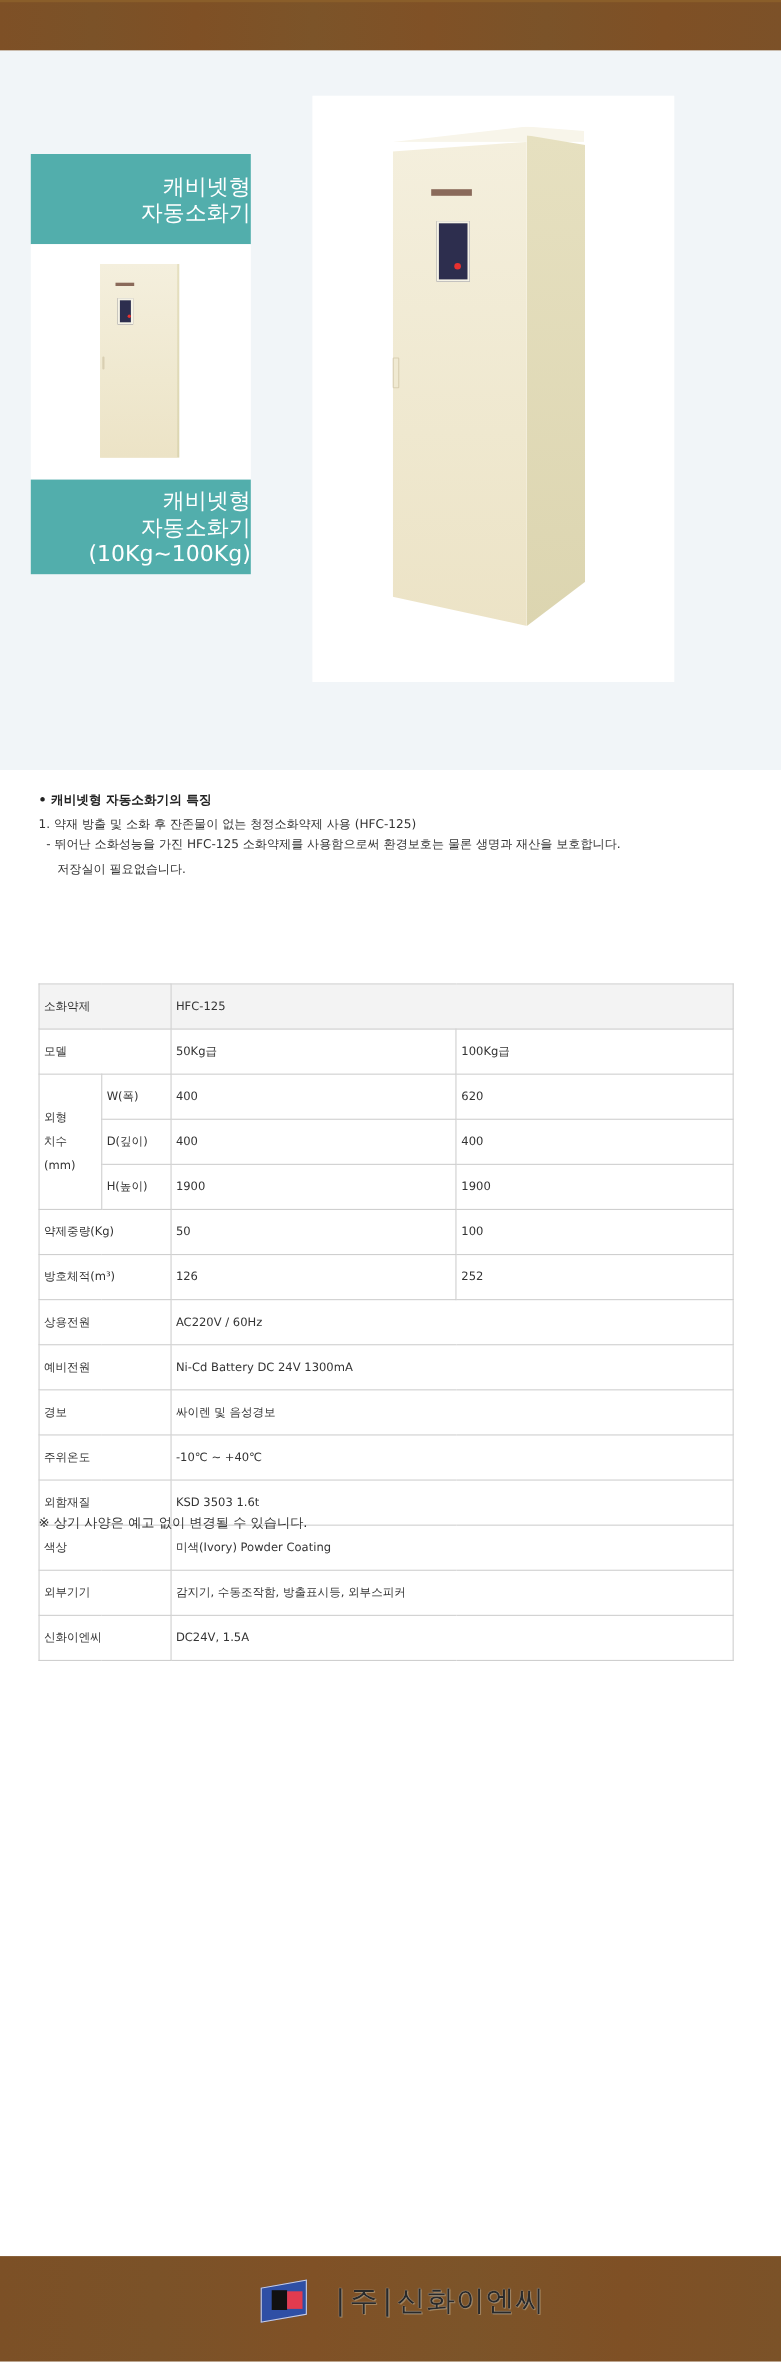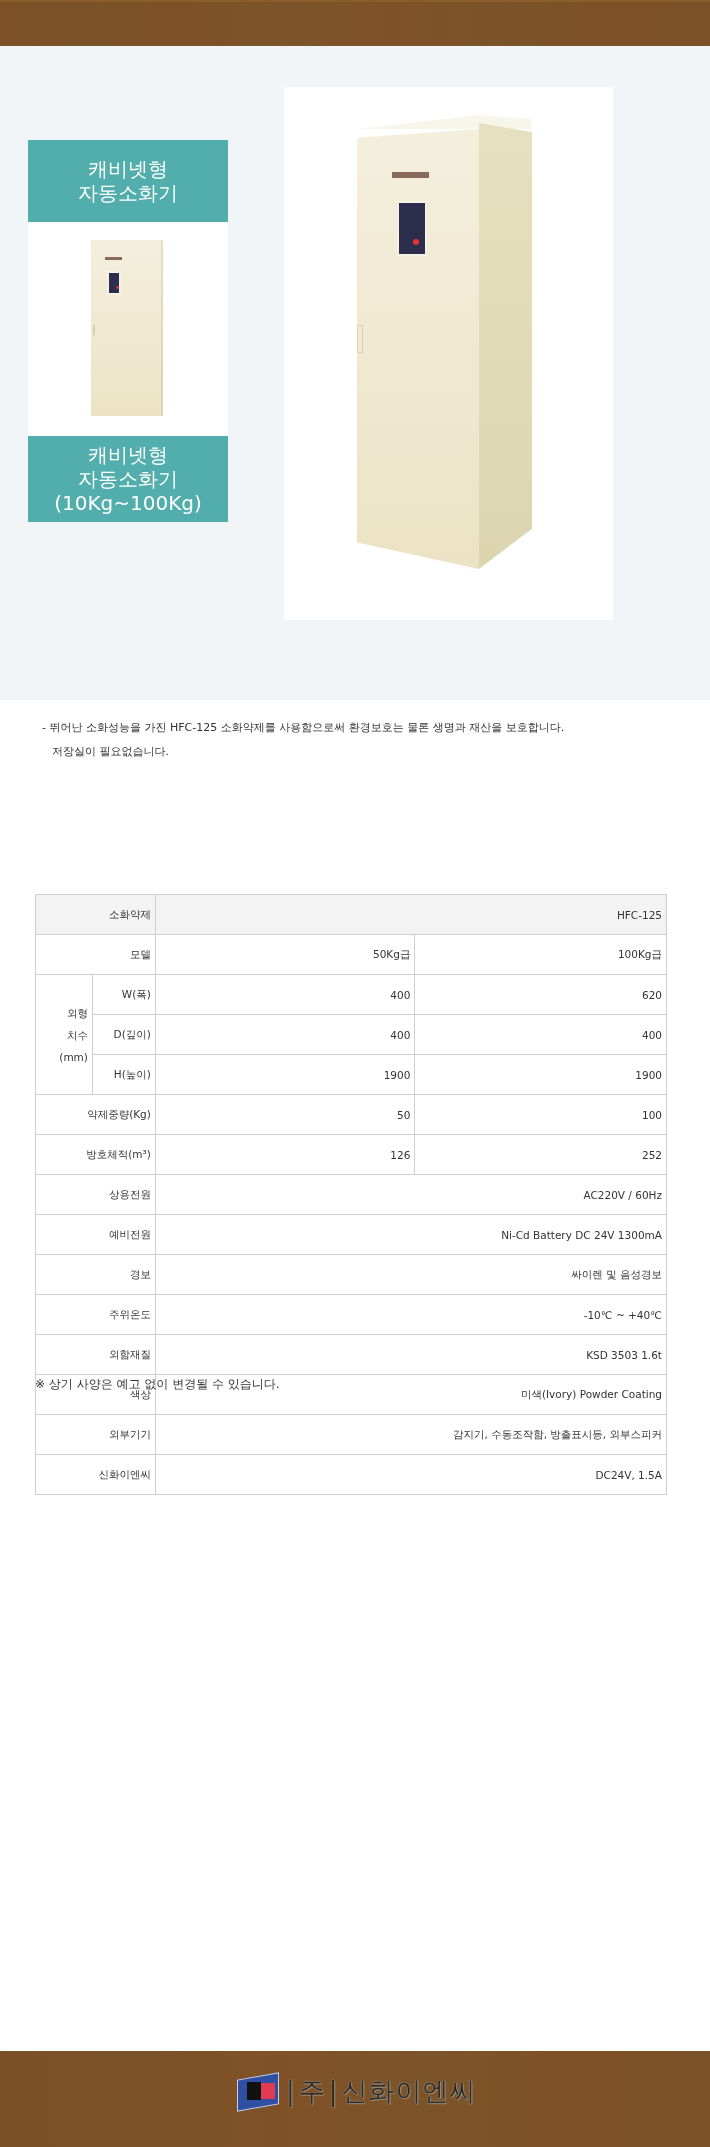--- a/index.html
+++ b/index.html
@@ -6,21 +6,21 @@
   html, body { width: 710px; background: #ffffff; }
   body { font-family: "DejaVu Sans", "Liberation Sans", sans-serif; color: #333; position: relative; height: 2147px; overflow: hidden; }
 
   .top-bar { position: absolute; left: 0; top: 0; width: 710px; height: 46px;
     background: linear-gradient(90deg, #7e5026 0%, #7b5228 12%, #7f5025 25%, #7c5429 40%, #805126 55%, #7b5329 70%, #7f5025 85%, #7c5128 100%); }
   .top-bar::before { content: ""; position: absolute; left: 0; top: 0; width: 100%; height: 2px; background: #8a5e2a; }
 
   .hero { position: absolute; left: 0; top: 46px; width: 710px; height: 654px; background: #f1f5f8; }
 
   .teal-box { position: absolute; left: 28px; width: 200px; background: #52aeac; color: #fff;
-    text-align: center; font-size: 20px; line-height: 24px; display: flex; flex-direction: column; justify-content: center; }
+    text-align: center; font-size: 20px; line-height: 24px; display: flex; flex-direction: column; justify-content: center; align-items: flex-end; }
   .teal-top { top: 94px; height: 82px; }
   .teal-bottom { top: 390px; height: 86px; }
   .small-img { position: absolute; left: 28px; top: 176px; width: 200px; height: 214px; background: #fff; }
 
   .big-img { position: absolute; left: 284px; top: 41px; width: 329px; height: 533px; background: #fff; }
 
   
   .cab { position: absolute; }
   .cab-front { position: absolute; background: linear-gradient(180deg, #f4efdd 0%, #efe8cf 60%, #ece3c6 100%); }
   .cab-side { position: absolute; background: linear-gradient(180deg, #e6e0c0 0%, #dcd5b0 100%); }
@@ -31,32 +31,32 @@
   .cab-handle { position: absolute; border: 1px solid #d9cfb2; border-radius: 1px; }
 
   .content { position: absolute; left: 35px; top: 716px; width: 640px; font-size: 11px; color: #333; }
   .feat-title { font-weight: bold; font-size: 11.5px; height: 22px; line-height: 22px; color: #222; }
   .feat-line { line-height: 17.5px; }
   .feat-sub { padding-left: 7px; line-height: 17.5px; }
   .feat-sub2 { padding-left: 17px; line-height: 17.5px; }
   .gap { height: 3px; }
 
   table.spec { position: absolute; left: 35px; top: 894px; width: 632px; border-collapse: collapse; font-size: 10.5px; color: #333; }
-  table.spec td { border: 1px solid #cfcfcf; height: 40px; text-align: right; vertical-align: middle; padding: 0 4px; }
+  table.spec td { border: 1px solid #cfcfcf; height: 40px; text-align: left; vertical-align: middle; padding: 13px 4px; }
   table.spec td.hd { background: #f3f3f3; }
   .note { position: absolute; left: 35px; top: 1376px; font-size: 12px; color: #333; }
 
   .footer { position: absolute; left: 0; top: 2051px; width: 710px; height: 96px;
     background: linear-gradient(90deg, #7c5026 0%, #7b5228 20%, #805126 40%, #7c5429 60%, #7f5025 80%, #7b5228 100%); }
   .logo { position: absolute; left: 237px; top: 2070px; height: 42px; display: flex; align-items: center; }
   .logo-flag { position: relative; width: 42px; height: 38px; }
   .logo-flag .blue { position: absolute; left: 0; top: 4px; width: 42px; height: 32px; background: #2f4fa5; transform: skewY(-10deg); border: 1px solid #ccd; }
   .logo-flag .blk { position: absolute; left: 10px; top: 10px; width: 14px; height: 18px; background: #111; }
   .logo-flag .red { position: absolute; left: 24px; top: 11px; width: 14px; height: 16px; background: #e23b4f; }
-  .logo-text { margin-left: 4px; font-size: 26px; color: #2a2a2a; letter-spacing: 1px; text-shadow: 0 0 1px #ddd, 1px 1px 0 #9c7a50; font-family: "DejaVu Sans", sans-serif; }
+  .logo-text { margin-left: 23px; font-size: 26px; color: #2a2a2a; letter-spacing: 1px; text-shadow: 0 0 1px #ddd, 1px 1px 0 #9c7a50; font-family: "DejaVu Sans", sans-serif; }
   .logo-text .bar { color: #2a2a2a; font-weight: normal; margin: 0 3px; }
 </style>
 </head>
 <body>
 
 <div class="top-bar"></div>
 
 <div class="hero">
   <div class="teal-box teal-top">
     <div>캐비넷형</div>
@@ -89,21 +89,23 @@
       <div class="cab-side" style="left:124px; top:8px; width:53px; height:446px; clip-path: polygon(0 0, 100% 2%, 100% 91%, 0 100%);"></div>
       <div class="cab-label" style="left:37px; top:57px; width:37px; height:6px;"></div>
       <div class="cab-panel" style="left:42px; top:86px; width:30px; height:55px;"></div>
       <div class="cab-led" style="left:58px; top:124px; width:6px; height:6px;"></div>
       <div class="cab-handle" style="left:2px; top:210px; width:6px; height:28px;"></div>
     </div>
   </div>
 </div>
 
 <div class="content">
+  <div class="feat-title">• 캐비넷형 자동소화기의 특징</div>
   <div class="gap"></div>
+  <div class="feat-line">1. 약재 방출 및 소화 후 잔존물이 없는 청정소화약제 사용 (HFC-125)</div>
   <div class="feat-sub">- 뛰어난 소화성능을 가진 HFC-125 소화약제를 사용함으로써 환경보호는 물론 생명과 재산을 보호합니다.</div>
   <div class="gap"></div>
   <div class="gap"></div>
   <div class="feat-sub2">저장실이 필요없습니다.</div>
 </div>
 
 <table class="spec">
   <colgroup>
     <col style="width:57px">
       <col style="width:63px">

